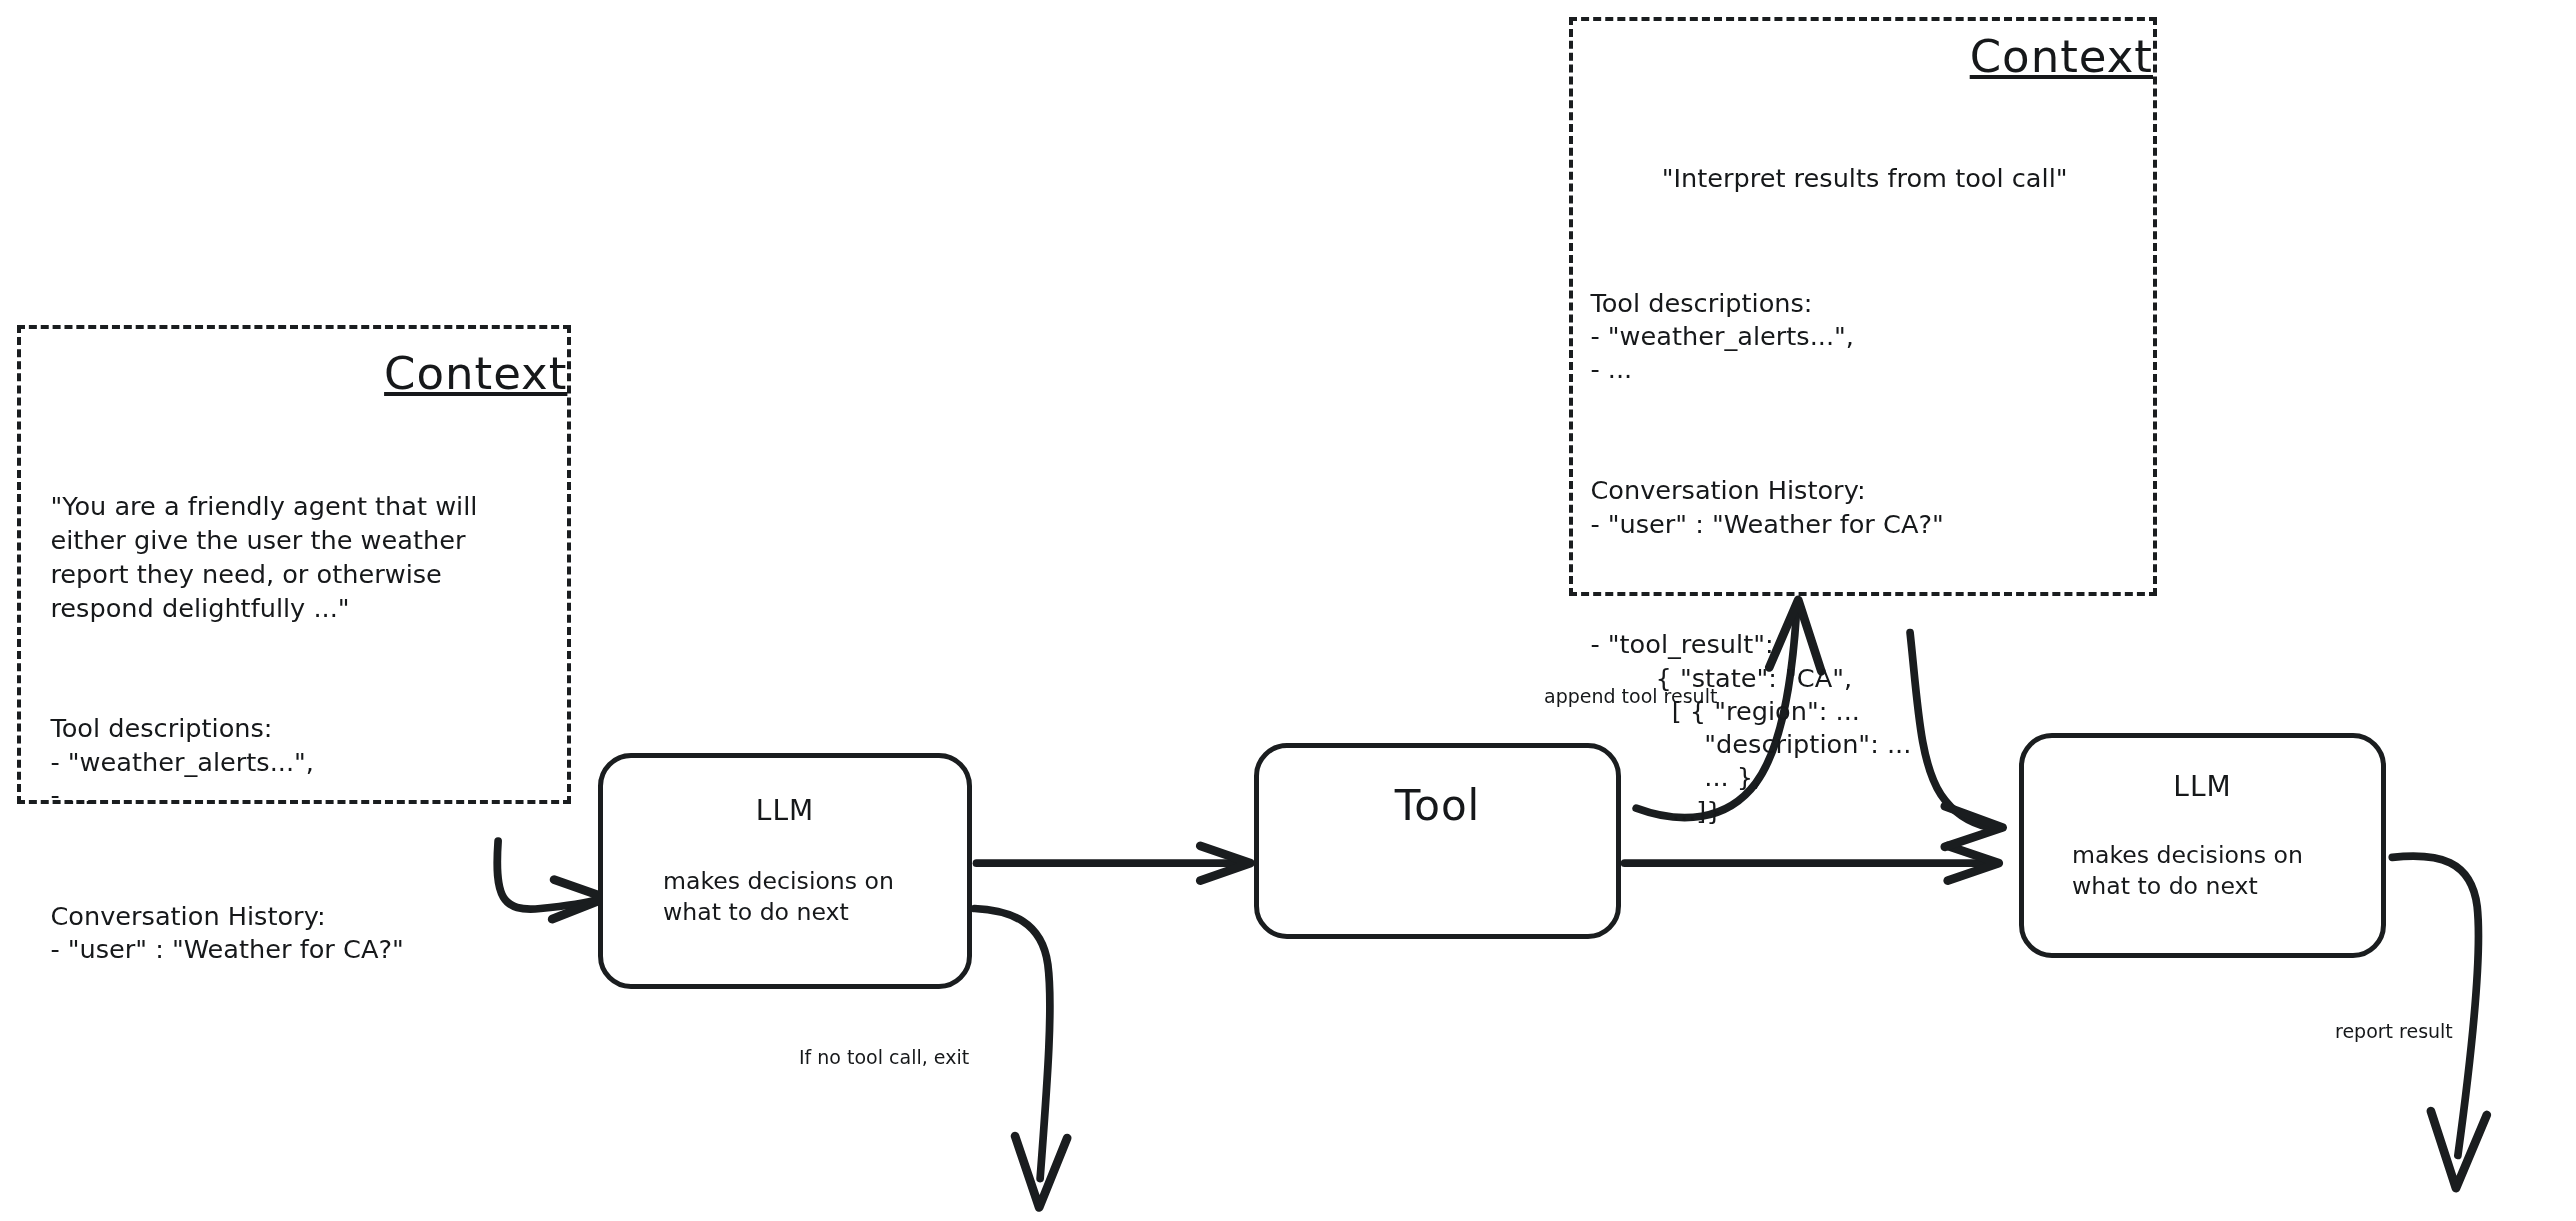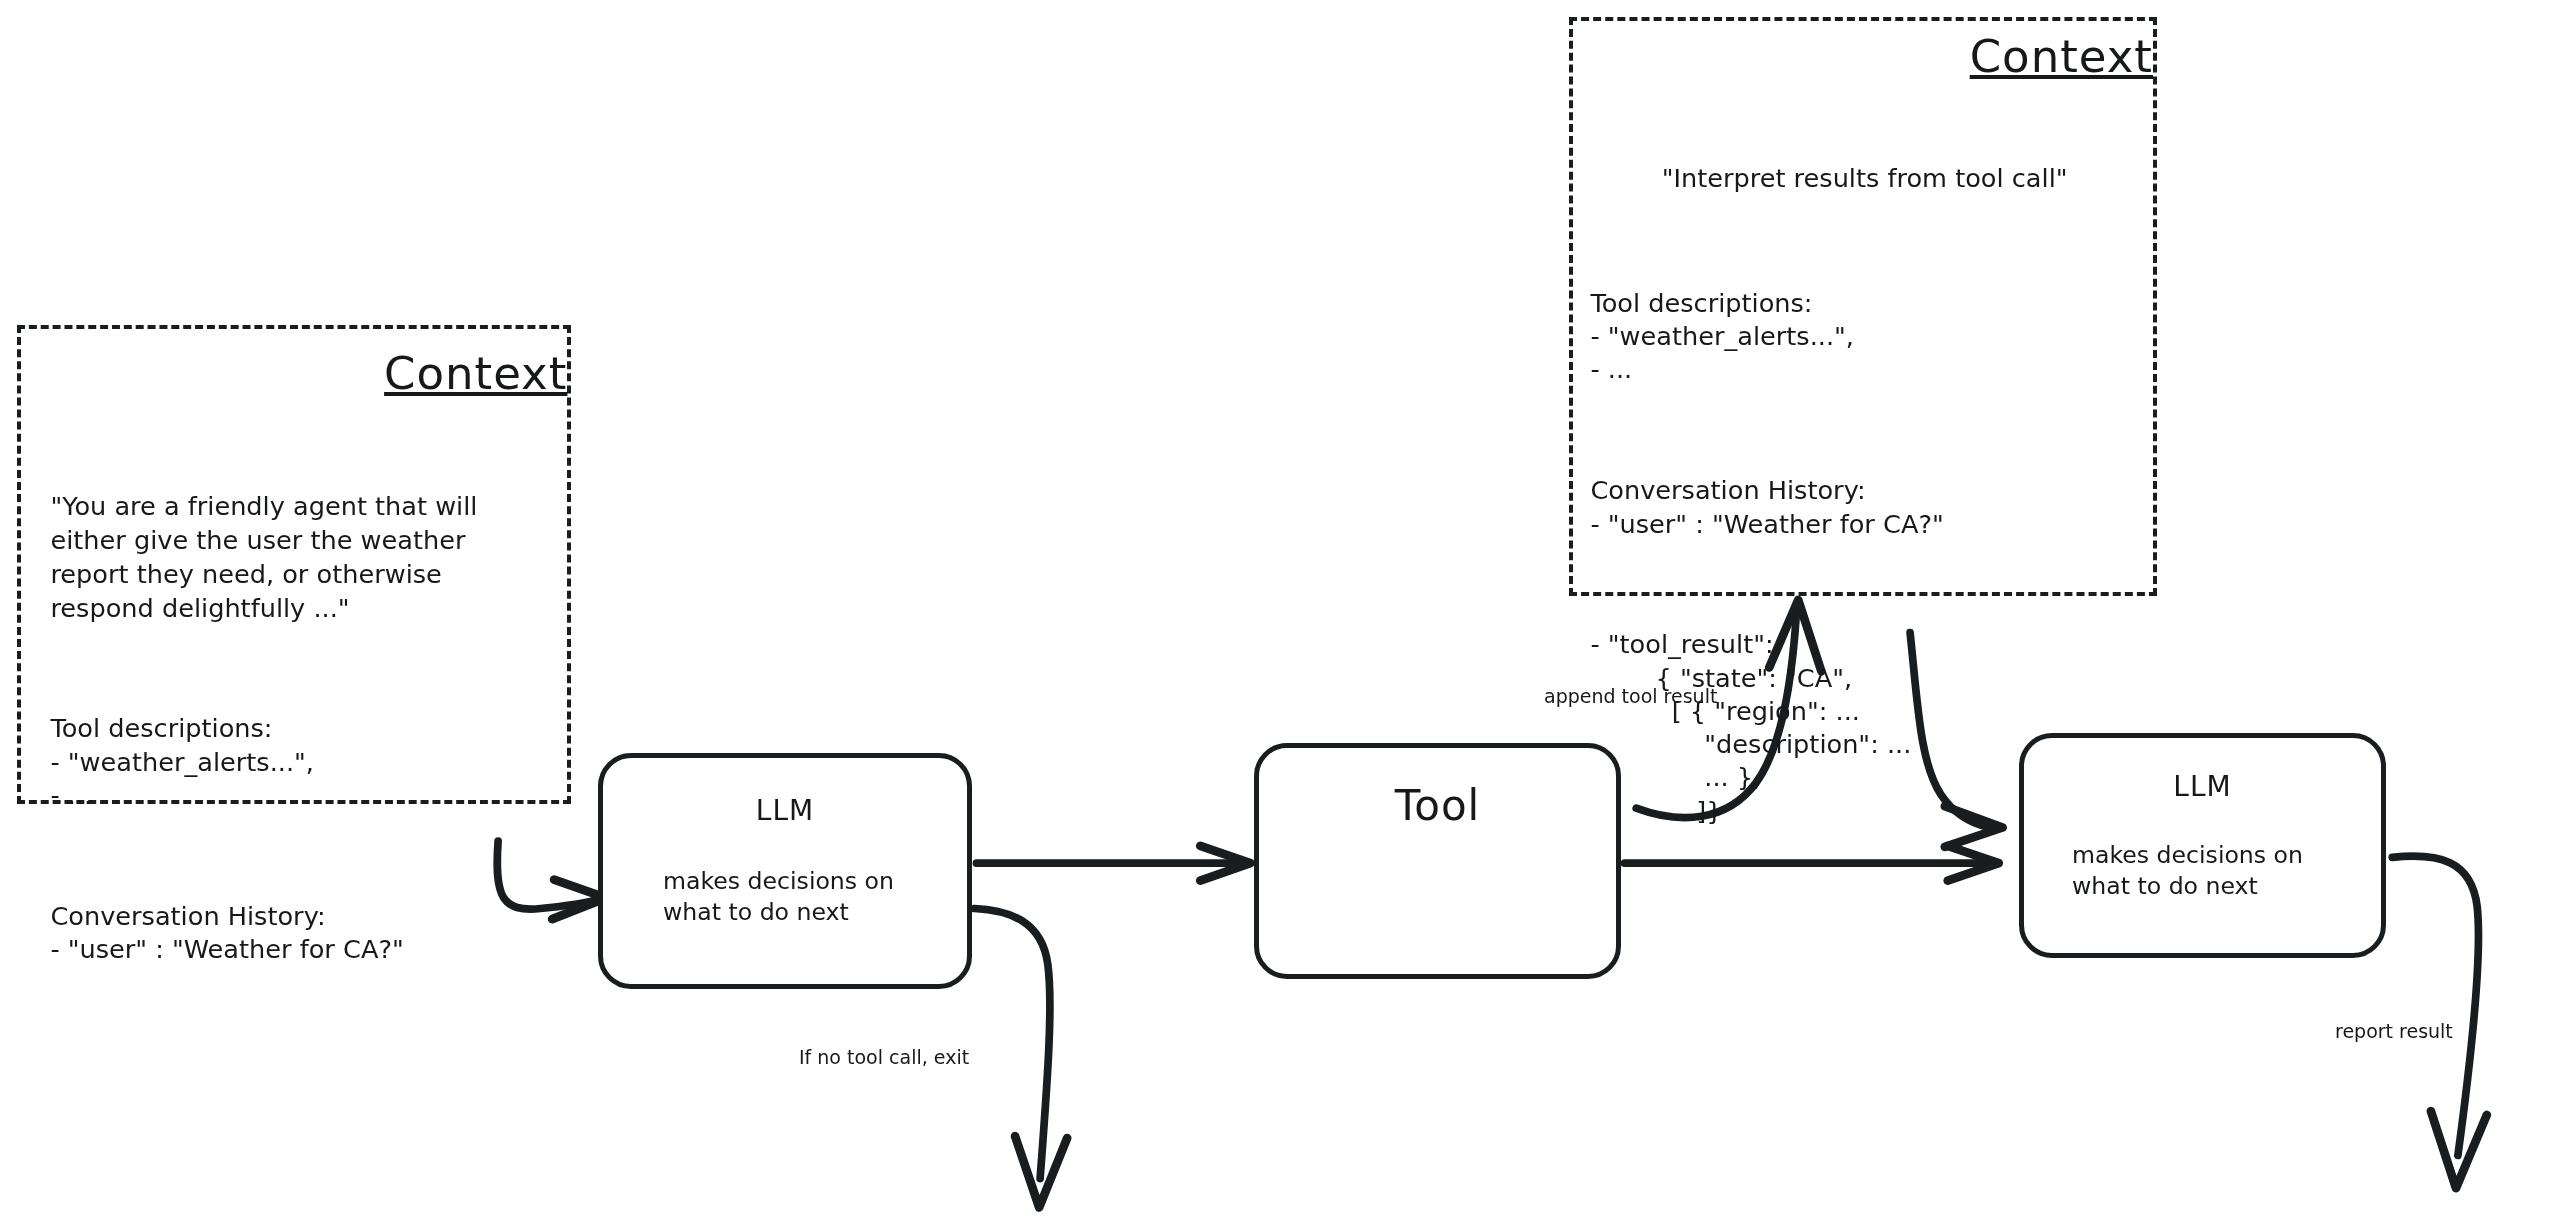--- a/index.html
+++ b/index.html
@@ -103,21 +103,21 @@
     text-align: left;
   }
 
   #node-llm-1 {
     left: 598px;  top: 753px;  width: 374px; height: 236px;
   }
   #node-llm-1 .node-title { margin-top: 39px; }
   #node-llm-1 .node-sub   { margin-top: 41px; align-self: flex-start; margin-left: 60px; }
 
   #node-tool {
-    left: 1254px; top: 743px;  width: 367px; height: 236px;
+    left: 1254px; top: 743px;  width: 367px; height: 196px;
   }
   #node-tool .node-title { margin-top: 37px; font-size: 42px; }
   #node-tool .node-sub   { margin-top: 41px; align-self: flex-start; margin-left: 39px; }
 
   #node-llm-2 {
     left: 2019px; top: 733px;  width: 367px; height: 225px;
   }
   #node-llm-2 .node-title { margin-top: 35px; }
   #node-llm-2 .node-sub   { margin-top: 39px; align-self: flex-start; margin-left: 48px; }
 

